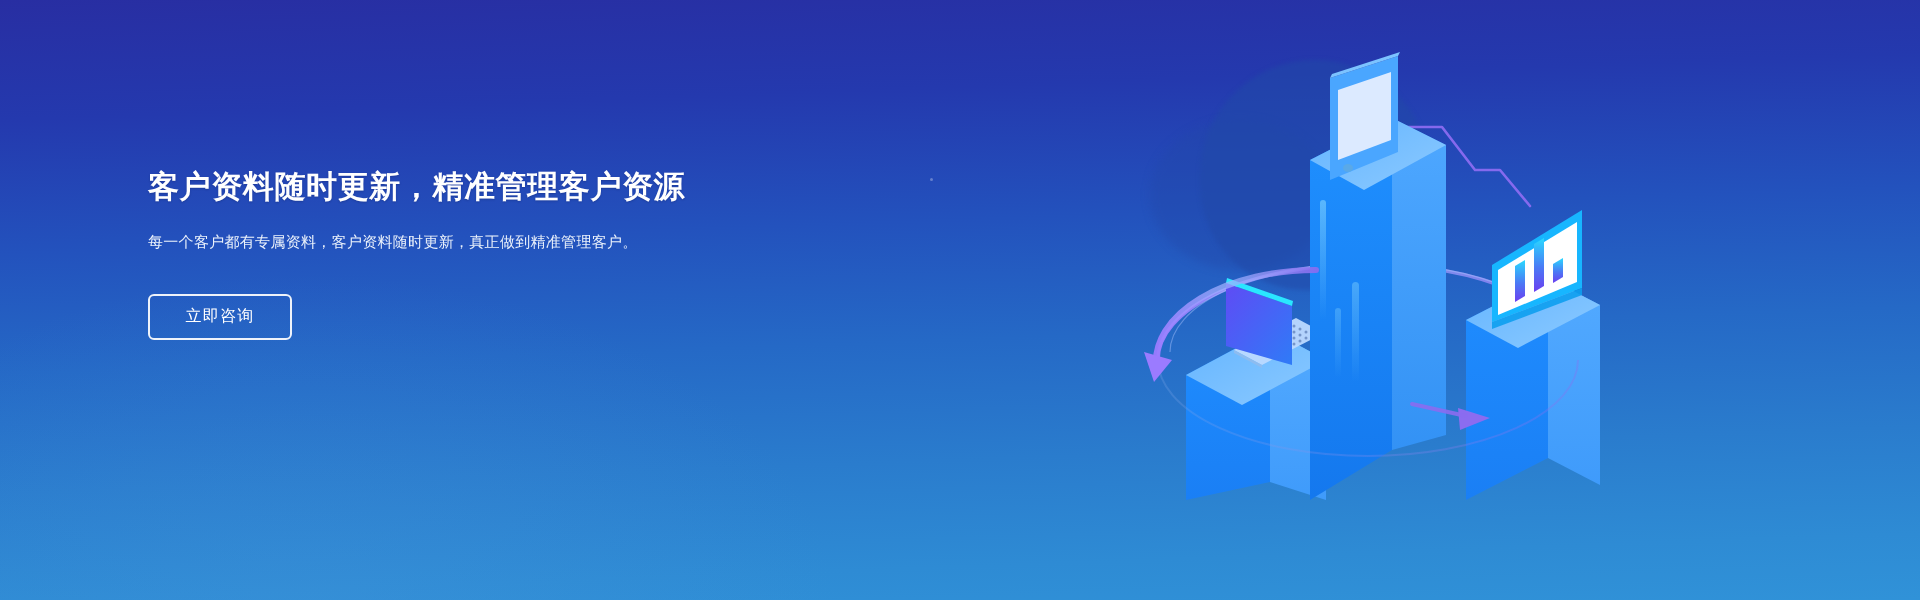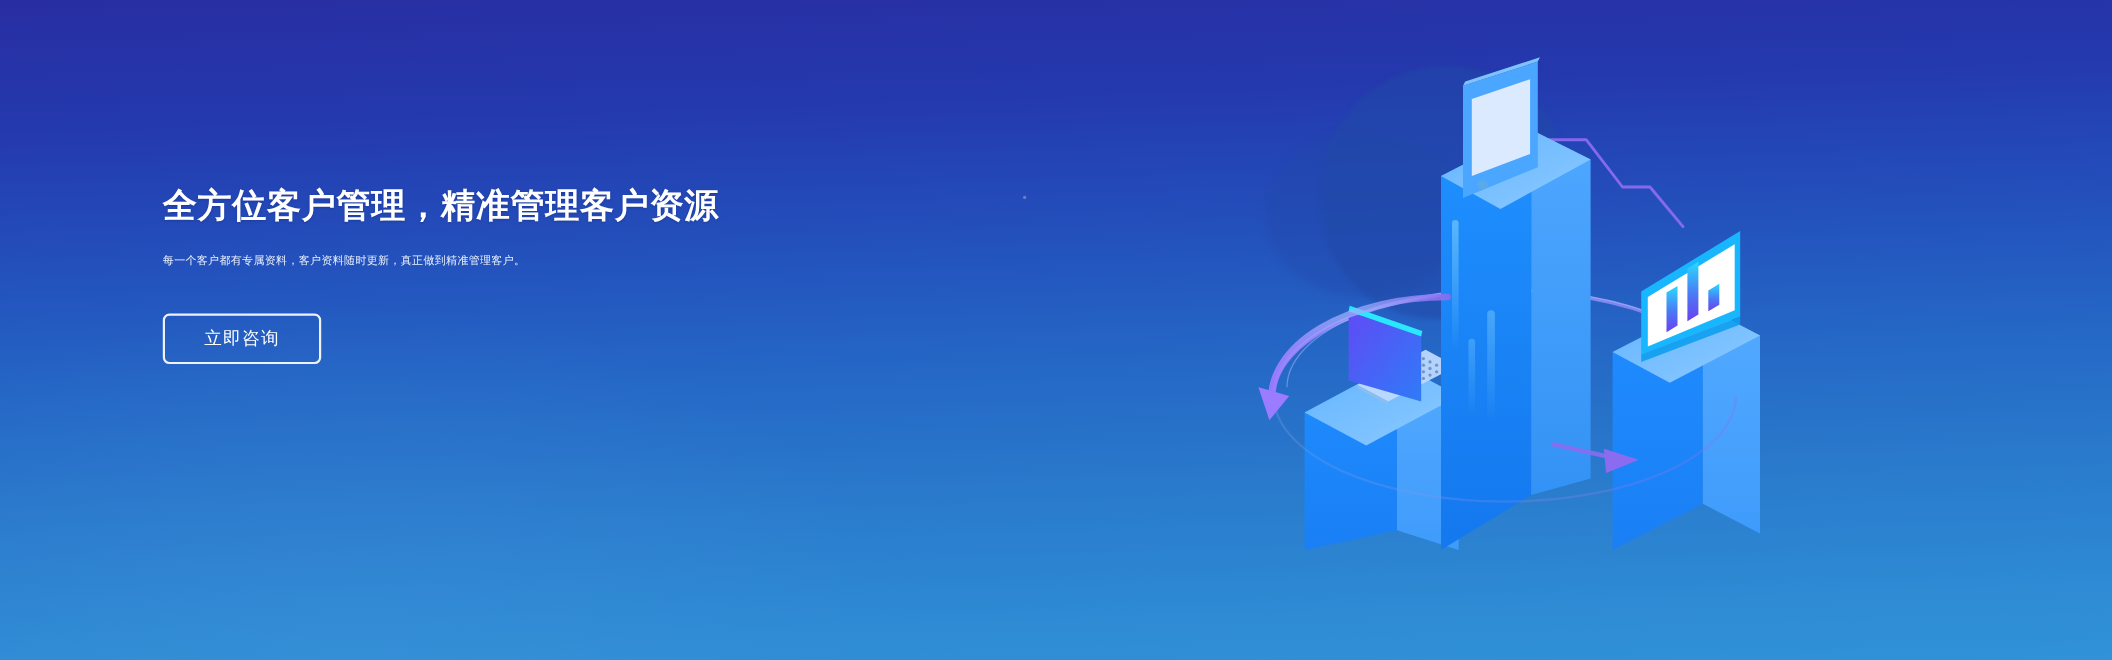--- a/index.html
+++ b/index.html
@@ -64,21 +64,21 @@
     font-size:31px;
     font-weight:bold;
     color:#ffffff;
     letter-spacing:.6px;
     line-height:1.25;
     white-space:nowrap;
     text-shadow:0 1px 2px rgba(10,20,70,.25);
   }
   .subcopy{
     margin-top:23px;
-    font-size:10px;
+    font-size:15px;
     color:#eaf1fb;
     line-height:1.65;
     width:595px;
     letter-spacing:.3px;
   }
   .cta{
     display:flex;
     align-items:center;
     justify-content:center;
     margin-top:39px;
@@ -106,21 +106,21 @@
 <body>
 
 <div class="hero">
 
   <div class="bg-glow-a"></div>
   <div class="bg-blob2"></div>
   <div class="bg-blob"></div>
   <div class="bg-dot"></div>
 
   <div class="copy">
-    <h1 class="headline">全方位客户管理，精准管理客户资源</h1>
+    <h1 class="headline">客户资料随时更新，精准管理客户资源</h1>
 
     <p class="subcopy">每一个客户都有专属资料，客户资料随时更新，真正做到精准管理客户。</p>
 
     <button class="cta">立即咨询</button>
   </div>
 
   <div class="illus">
     <svg viewBox="0 0 470 470" xmlns="http://www.w3.org/2000/svg">
       <defs>
         <linearGradient id="gPillarFront" x1="0" y1="0" x2="0" y2="1">

